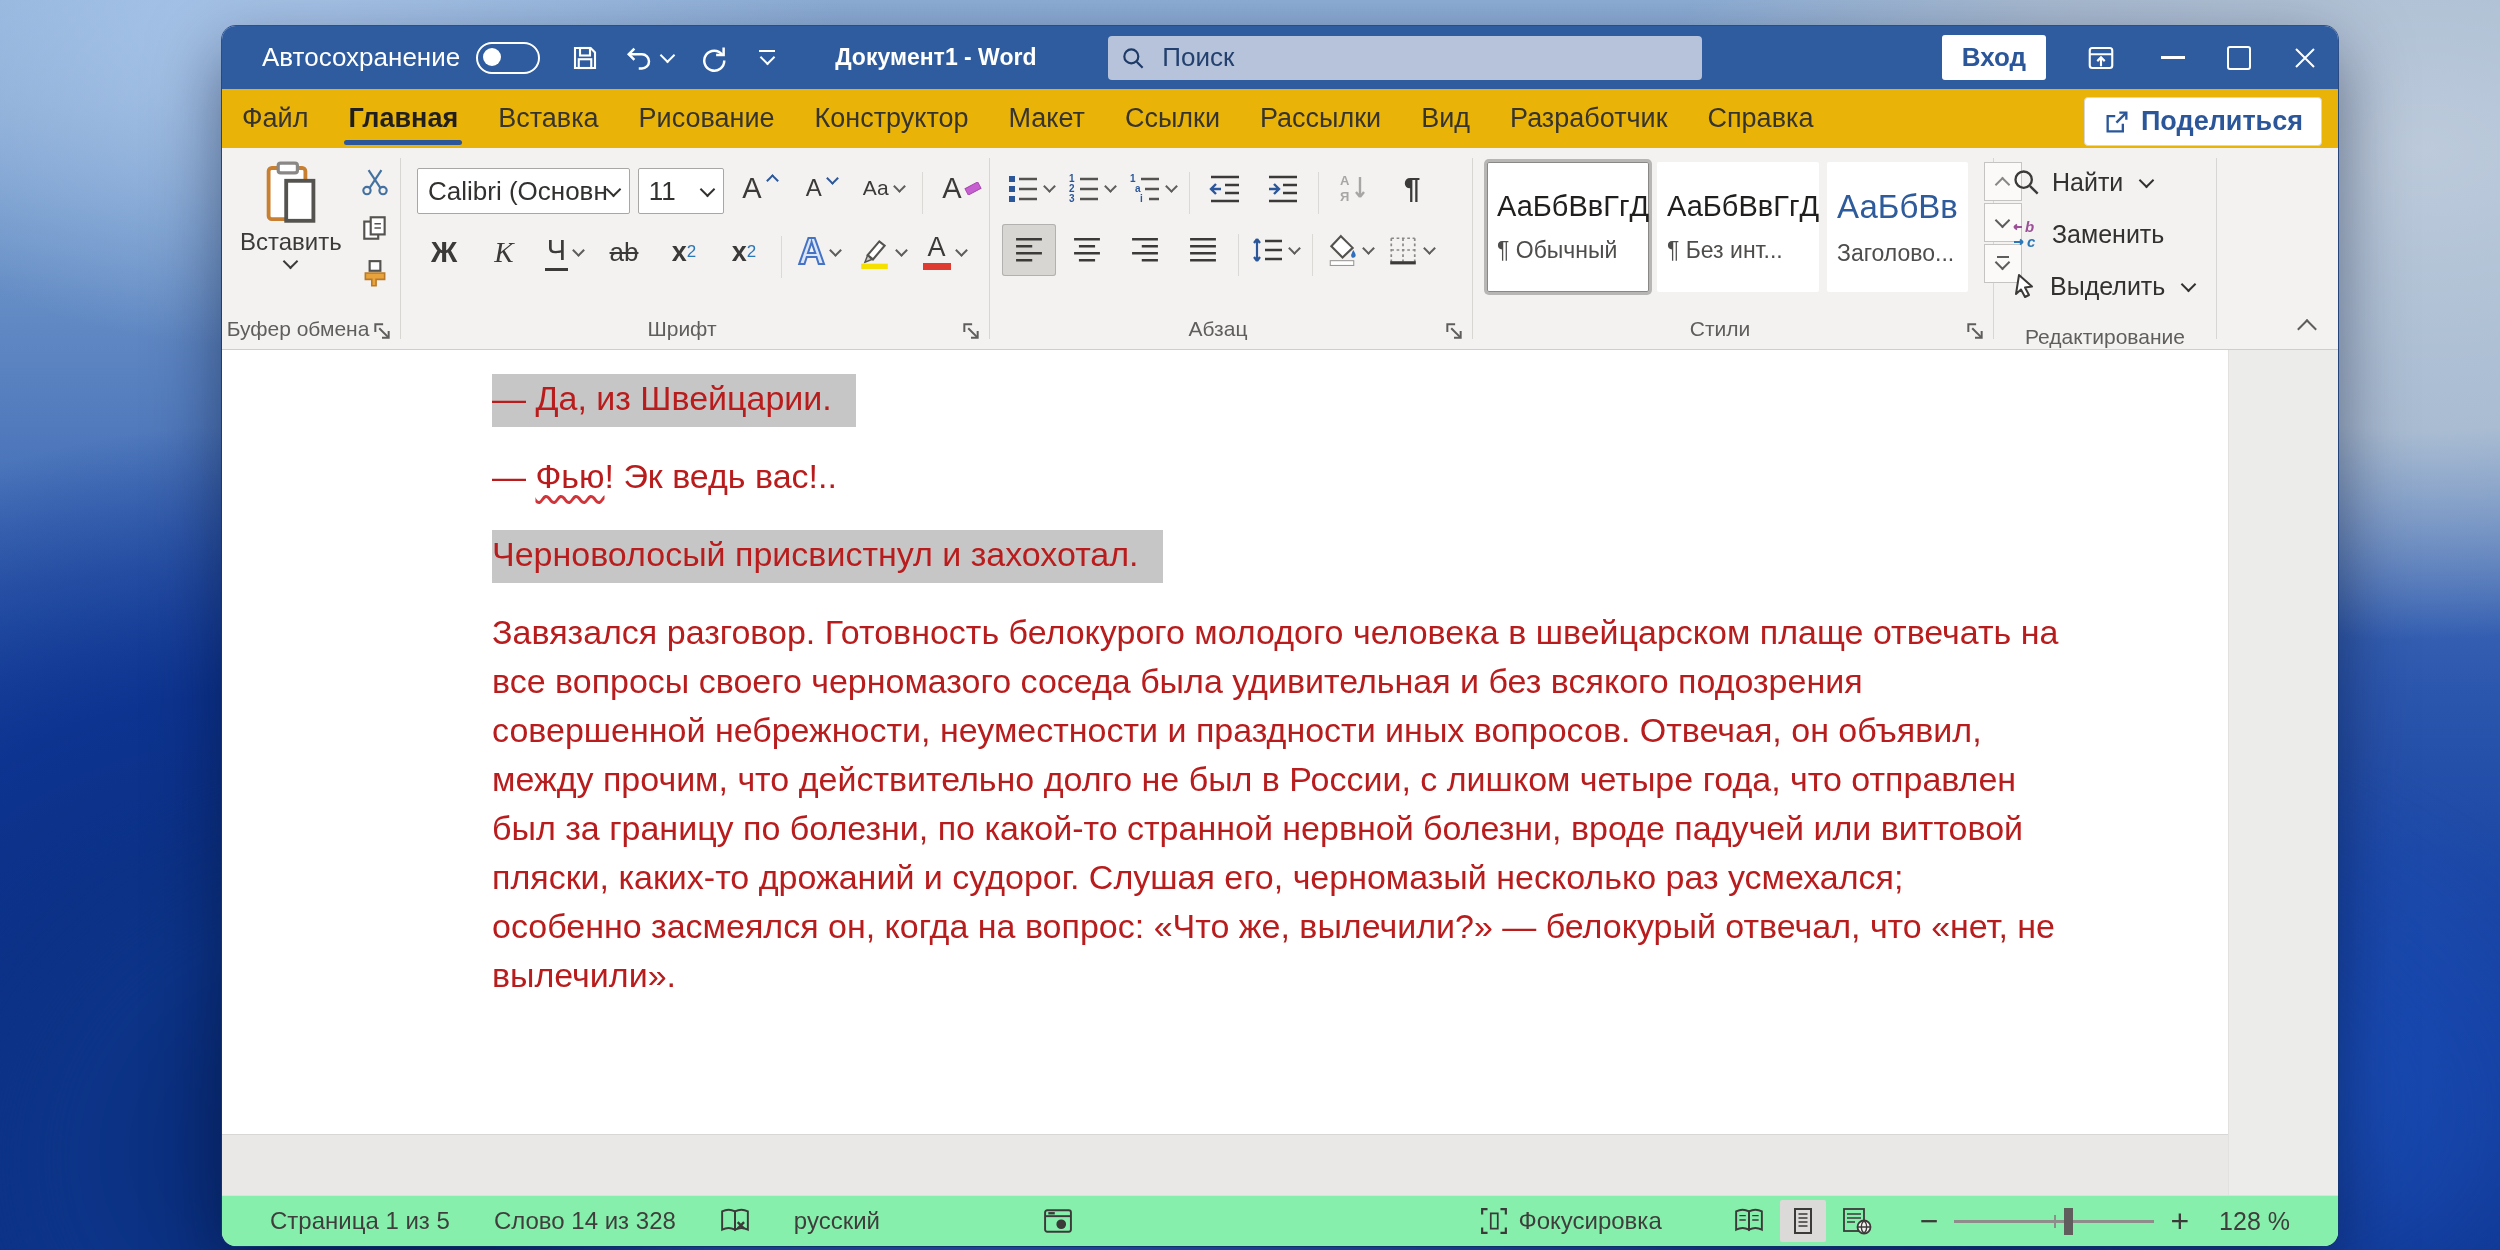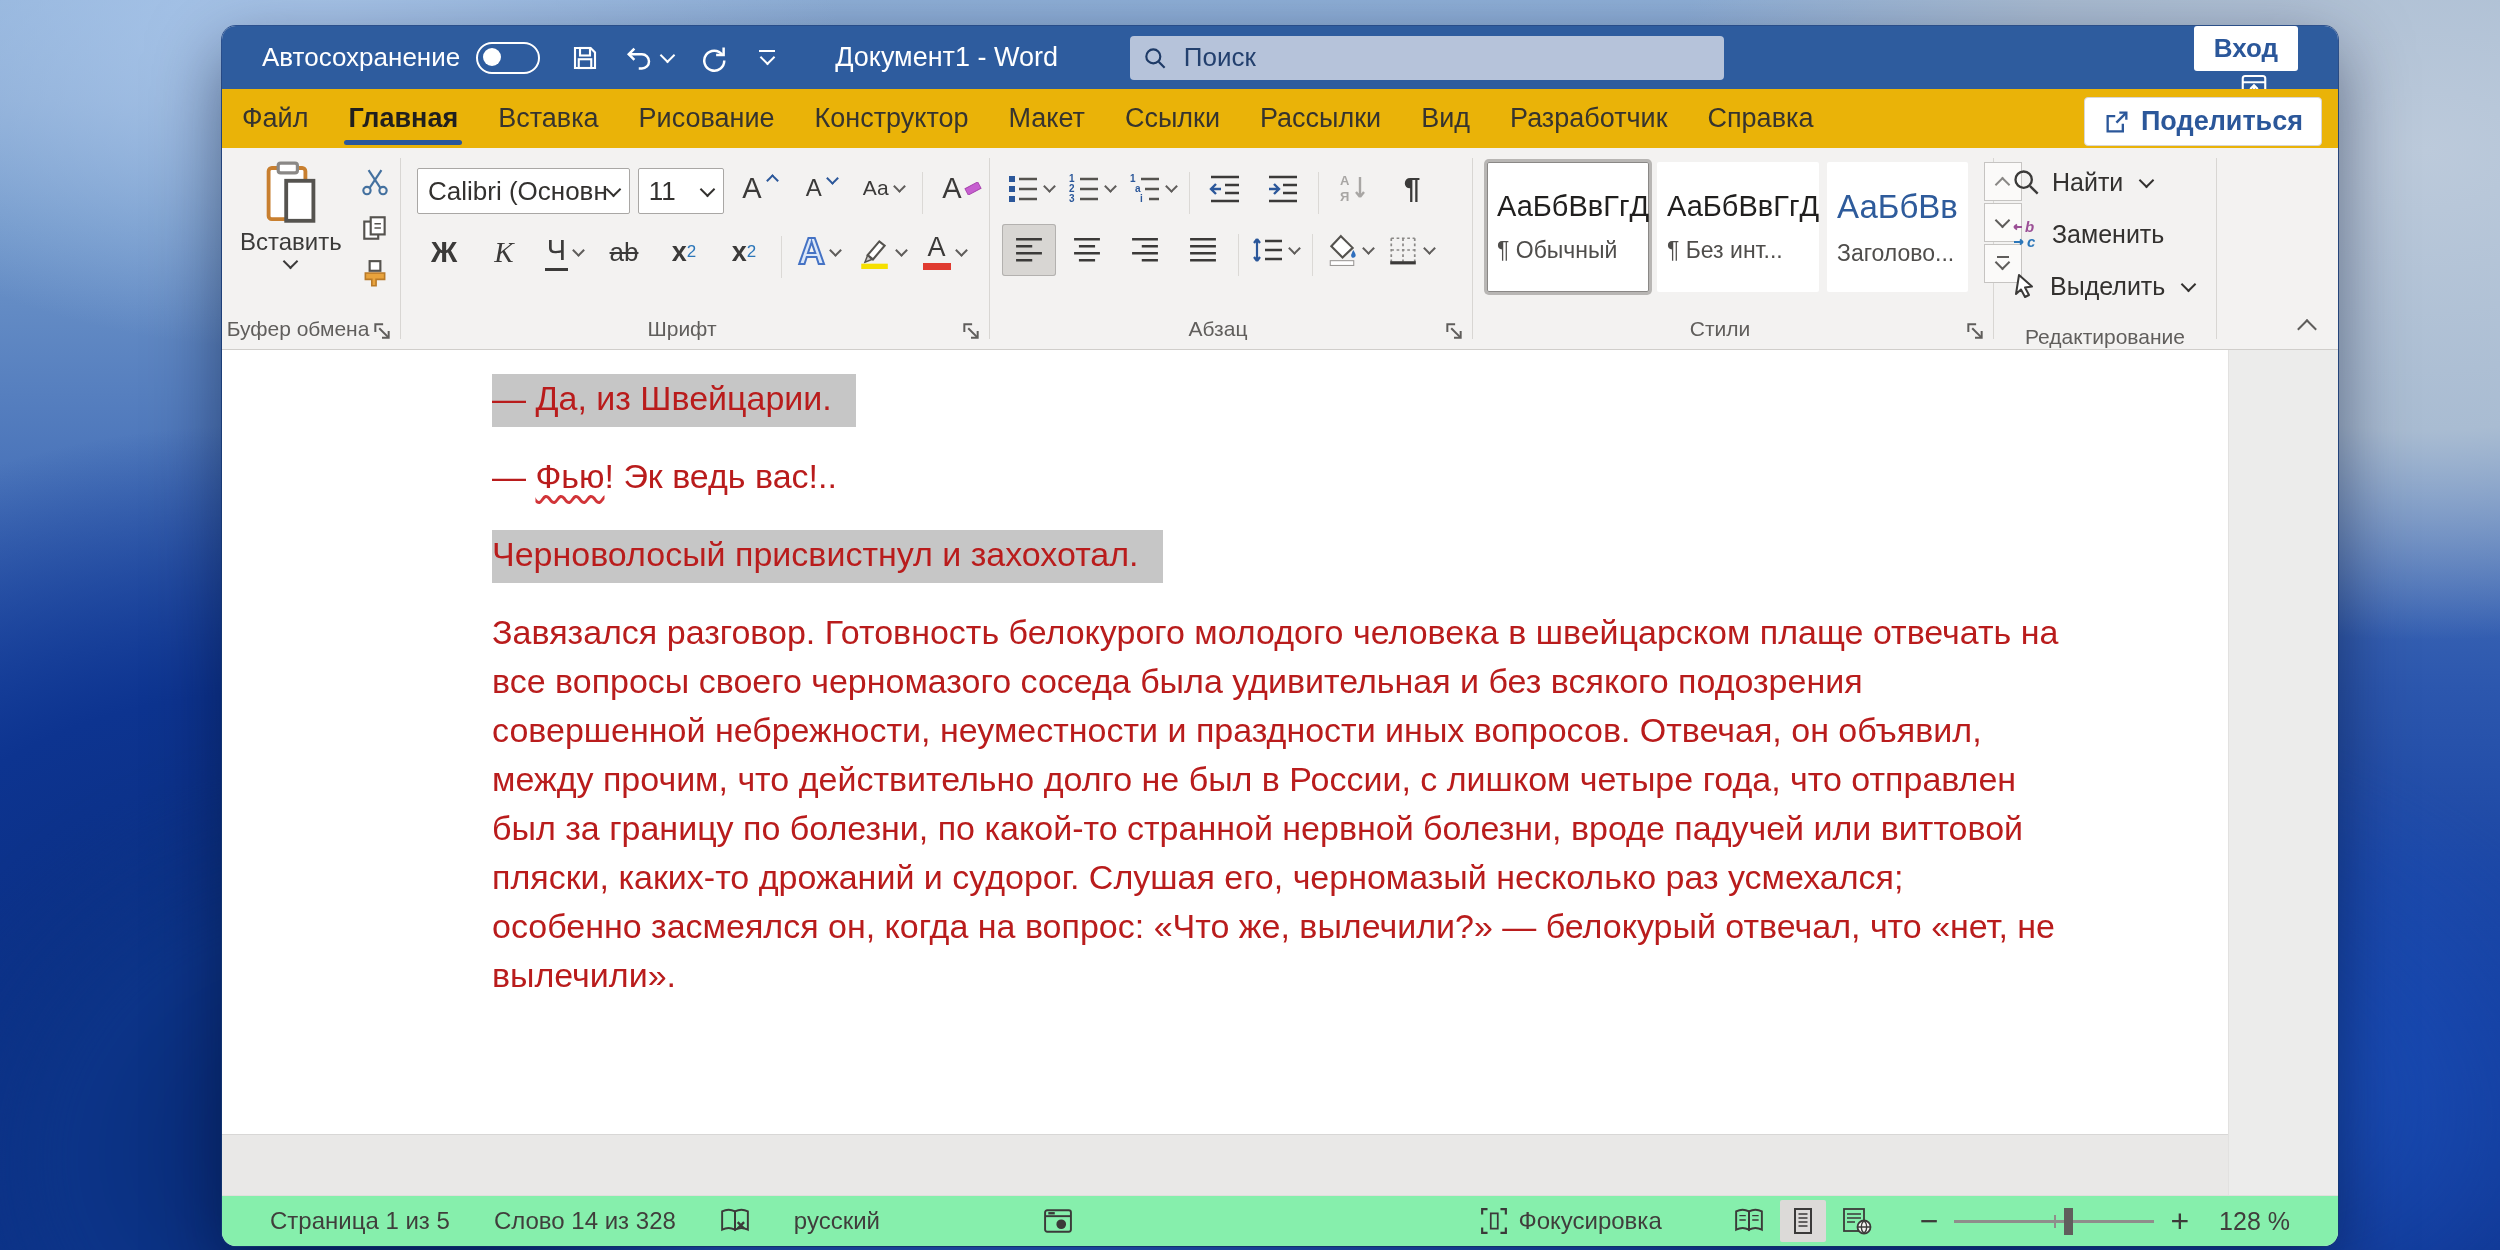--- a/index.html
+++ b/index.html
@@ -25,27 +25,27 @@
   .titlebar{height:63px;flex:0 0 63px;background:#2e5c9e;display:flex;align-items:center;
     color:#fff;padding:0 0 0 40px;}
   .tb-label{font-size:26px;}
   .toggle{width:60px;height:28px;border:2px solid #fff;border-radius:16px;margin:0 30px 0 16px;position:relative;cursor:pointer;}
   .toggle .knob{position:absolute;left:5px;top:4px;width:18px;height:18px;border-radius:50%;background:#fff;}
   .tb-btn{display:flex;align-items:center;justify-content:center;margin-right:24px;cursor:pointer;}
   .chev{display:inline-block;width:9px;height:9px;border-right:2.2px solid currentColor;border-bottom:2.2px solid currentColor;transform:rotate(45deg);margin-left:6px;position:relative;top:-2px;}
   .chev.up{transform:rotate(225deg);top:3px;}
   .qat-custom{display:flex;flex-direction:column;align-items:center;margin:0 24px 0 6px;}
   .qat-custom .bar{width:16px;height:2.4px;background:#fff;margin-bottom:2px;}
-  .doc-title{font-size:27px;margin:0 0 0 36px;white-space:nowrap;}
+  .doc-title{font-size:23px;margin:0 0 0 36px;white-space:nowrap;font-weight:bold;}
   .searchbox{margin-left:72px;width:570px;height:44px;background:#b6c3da;border-radius:4px;
     display:flex;align-items:center;padding:0 12px;color:#1e3a66;cursor:text;}
   .searchbox input{background:transparent;border:none;outline:none;font-size:26px;color:#1e3a66;width:100%;
     font-family:"Liberation Sans","DejaVu Sans",sans-serif;}
   .searchbox input::placeholder{color:#23406e;opacity:1;}
-  .tb-right{margin-left:auto;display:flex;align-items:center;height:100%;flex-direction:column;}
+  .tb-right{margin-left:auto;display:flex;align-items:center;height:100%;}
   .signin{background:#fff;color:#2b579a;font-size:26px;font-weight:600;border:none;border-radius:3px;
     padding:7px 20px;margin-right:40px;cursor:pointer;font-family:inherit;}
   .winctl{width:66px;height:100%;display:flex;align-items:center;justify-content:center;cursor:pointer;}
   .winctl .minbar{width:24px;height:2.4px;background:#fff;}
   .winctl .maxbox{width:20px;height:20px;border:2.2px solid #fff;border-radius:3px;}
   
   .tabsrow{height:59px;flex:0 0 59px;background:#eab308;display:flex;align-items:flex-end;position:relative;}
   .tab{position:relative;height:100%;display:flex;align-items:center;padding:0 20px;font-size:27px;color:#36342f;cursor:pointer;}
   .tab.active{font-weight:700;color:#201f1e;}
   .tab.active::after{content:'';position:absolute;left:16px;right:16px;bottom:3px;height:5px;background:#2b579a;border-radius:3px;}

